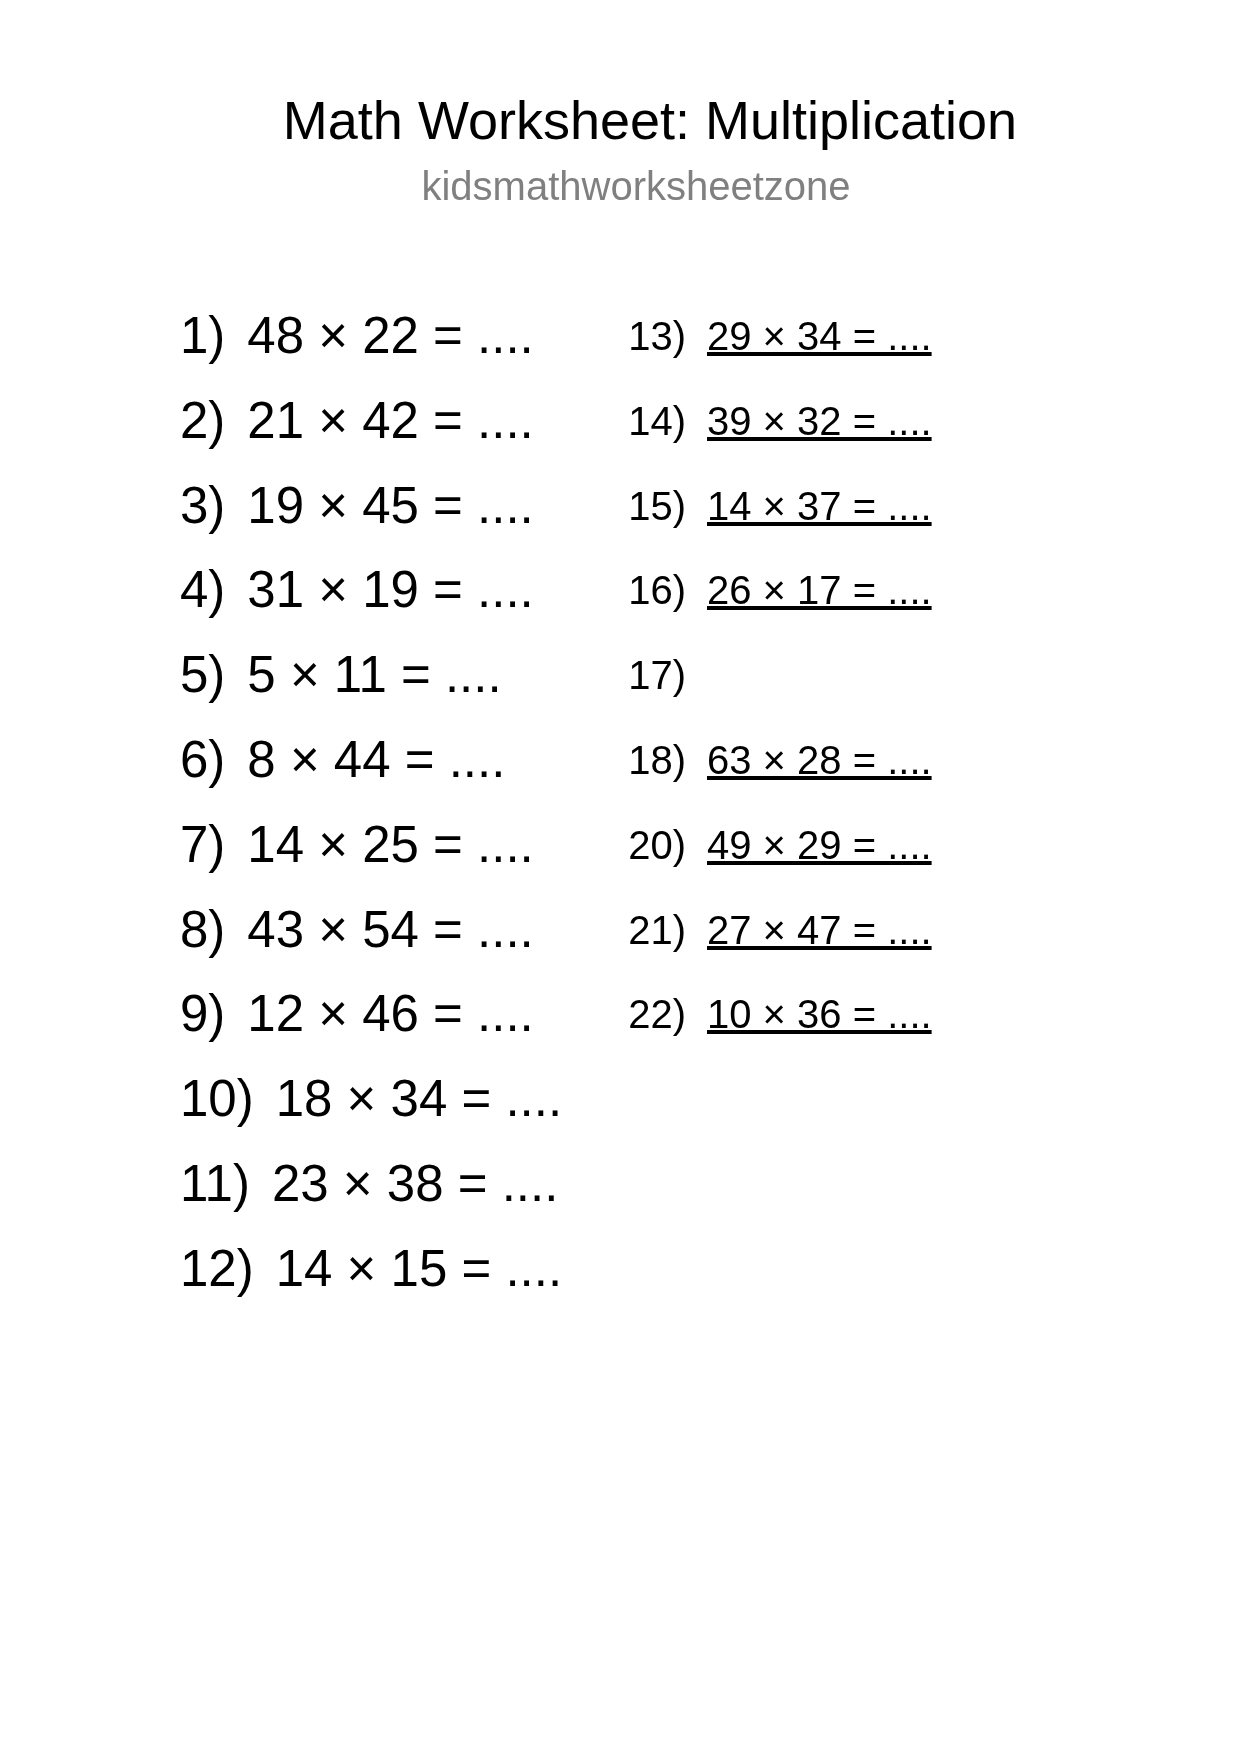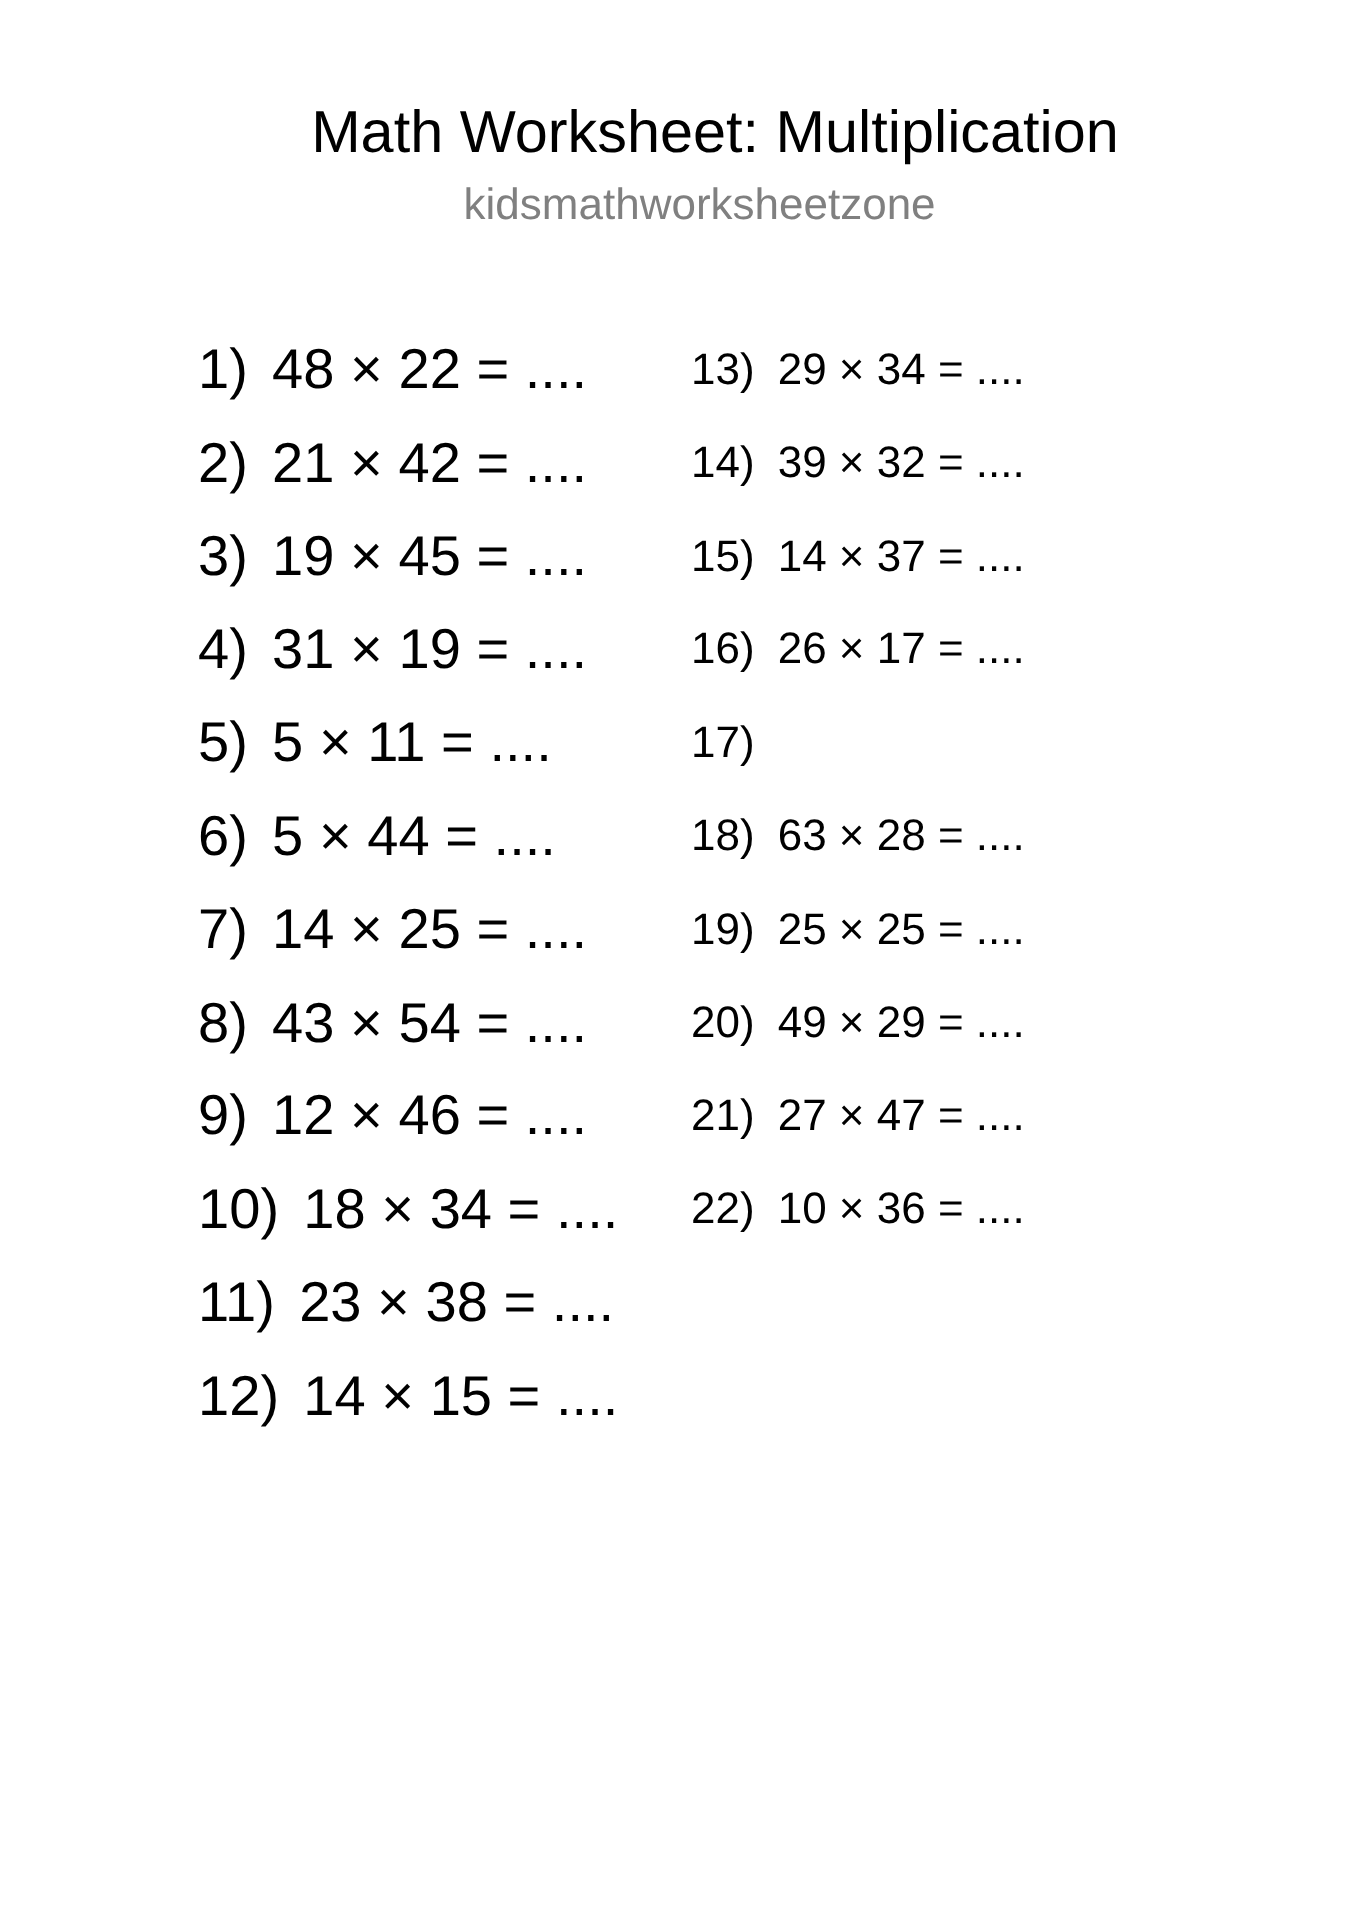--- a/index.html
+++ b/index.html
@@ -17,34 +17,34 @@
 
 <div class="title">Math Worksheet: Multiplication</div>
 <div class="subtitle">kidsmathworksheetzone</div>
 
 <div class="col left">
   <div class="problem"><span class="num">1)</span><span class="expr">48 × 22 = ....</span></div>
   <div class="problem"><span class="num">2)</span><span class="expr">21 × 42 = ....</span></div>
   <div class="problem"><span class="num">3)</span><span class="expr">19 × 45 = ....</span></div>
   <div class="problem"><span class="num">4)</span><span class="expr">31 × 19 = ....</span></div>
   <div class="problem"><span class="num">5)</span><span class="expr">5 × 11 = ....</span></div>
-  <div class="problem"><span class="num">6)</span><span class="expr">5 × 44 = ....</span></div>
+  <div class="problem"><span class="num">6)</span><span class="expr">8 × 44 = ....</span></div>
   <div class="problem"><span class="num">7)</span><span class="expr">14 × 25 = ....</span></div>
   <div class="problem"><span class="num">8)</span><span class="expr">43 × 54 = ....</span></div>
   <div class="problem"><span class="num">9)</span><span class="expr">12 × 46 = ....</span></div>
   <div class="problem"><span class="num">10)</span><span class="expr">18 × 34 = ....</span></div>
   <div class="problem"><span class="num">11)</span><span class="expr">23 × 38 = ....</span></div>
   <div class="problem"><span class="num">12)</span><span class="expr">14 × 15 = ....</span></div>
 </div>
 
 <style>
   .rcol { position: absolute; top: 310px; left: 0; width: 1240px; }
   .rrow { position: relative; height: 84.8px; font-size: 40px; line-height: 52px; white-space: nowrap; }
   .rrow .rnum { position: absolute; right: calc(1240px - 686px); top: 0; text-align: right; }
-  .rrow .rexpr { position: absolute; left: 707px; top: 0; }
+  .rrow .rexpr { position: absolute; left: 707px; top: 0; text-decoration: underline; }
 </style>
 <div class="rcol">
   <div class="rrow">
       <span class="rnum">13)</span>
       <span class="rexpr">29 × 34 = ....</span>
     </div>
   <div class="rrow">
       <span class="rnum">14)</span>
       <span class="rexpr">39 × 32 = ....</span>
     </div>
@@ -57,24 +57,20 @@
       <span class="rexpr">26 × 17 = ....</span>
     </div>
   <div class="rrow">
       <span class="rnum">17)</span>
     </div>
   <div class="rrow">
       <span class="rnum">18)</span>
       <span class="rexpr">63 × 28 = ....</span>
     </div>
   <div class="rrow">
-      <span class="rnum">19)</span>
-      <span class="rexpr">25 × 25 = ....</span>
-    </div>
-  <div class="rrow">
       <span class="rnum">20)</span>
       <span class="rexpr">49 × 29 = ....</span>
     </div>
   <div class="rrow">
       <span class="rnum">21)</span>
       <span class="rexpr">27 × 47 = ....</span>
     </div>
   <div class="rrow">
       <span class="rnum">22)</span>
       <span class="rexpr">10 × 36 = ....</span>

